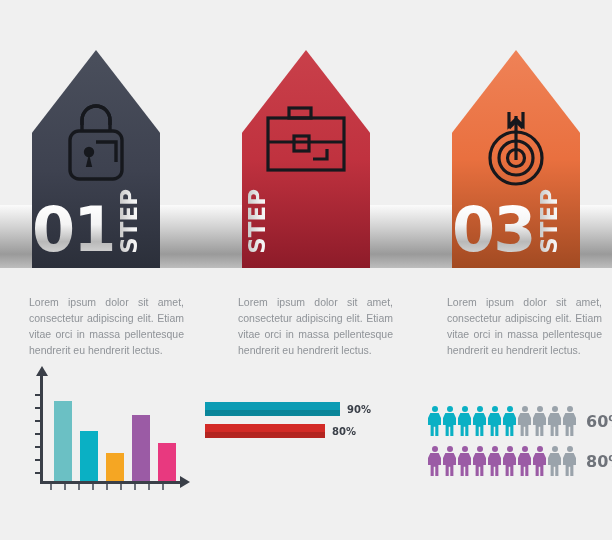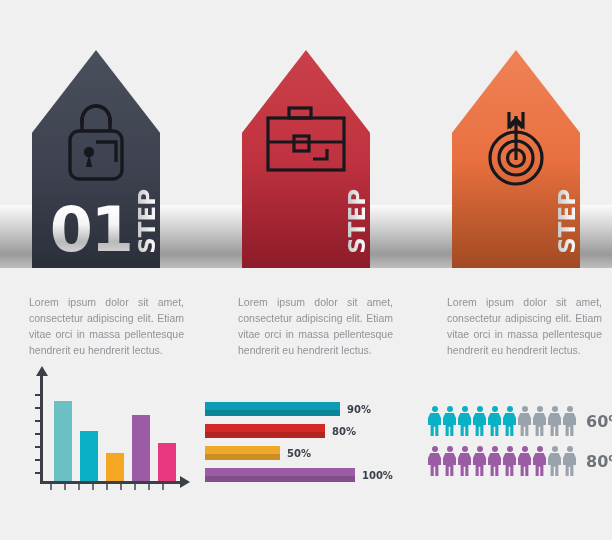--- a/index.html
+++ b/index.html
@@ -26,21 +26,21 @@
   }
   .arrow.s1{left:32px;top:50px;background:linear-gradient(to bottom,#4a4f5c 0%,#3e4250 55%,#2b2f3a 100%);}
   .arrow.s2{left:242px;top:50px;background:linear-gradient(to bottom,#c9404a 0%,#c0323f 50%,#8d1b29 100%);}
   .arrow.s3{left:452px;top:50px;background:linear-gradient(to bottom,#ef8257 0%,#e9703f 50%,#a24a22 100%);}
 
   .arrow .icon{position:absolute;left:0;right:0;top:54px;display:flex;justify-content:center;}
   .arrow .icon svg{display:block;}
 
   .numblock{
     position:absolute;left:0;right:0;bottom:12px;
-    display:flex;align-items:flex-end;justify-content:flex-end;
+    display:flex;align-items:flex-end;justify-content:flex-start;
   }
   .numwrap{display:flex;align-items:flex-end;}
   .num{
     font-family:"DejaVu Sans","Liberation Sans",sans-serif;
     font-size:62px;font-weight:bold;line-height:0.82;
     letter-spacing:-2px;
     background:linear-gradient(to bottom,#ffffff 0%,#f4f4f4 38%,#b9b9b9 72%,#d8d8d8 100%);
     -webkit-background-clip:text;background-clip:text;
     color:transparent;-webkit-text-fill-color:transparent;
   }
@@ -159,20 +159,21 @@
         <circle cx="40" cy="54" r="17" fill="none" stroke="#16181d" stroke-width="3.2"></circle>
         <circle cx="40" cy="54" r="8.5" fill="none" stroke="#16181d" stroke-width="3.2"></circle>
         <line x1="40" y1="12" x2="40" y2="56" stroke="#16181d" stroke-width="3.2"></line>
         <path d="M33 8 L33 22 L40 15 L47 22 L47 8" fill="none" stroke="#16181d" stroke-width="3.2"></path>
         <line x1="33" y1="24" x2="40" y2="17" stroke="#16181d" stroke-width="3.2"></line>
         <line x1="47" y1="24" x2="40" y2="17" stroke="#16181d" stroke-width="3.2"></line>
       </svg>
     </div>
     <div class="numblock">
       <div class="numwrap">
+        <span class="num">03</span>
         <span class="steplbl">STEP</span>
       </div>
     </div>
   </div>
 
   <p class="desc d1">Lorem ipsum dolor sit amet, consectetur adipiscing elit. Etiam vitae orci in massa pellentesque hendrerit eu hendrerit lectus.</p>
   <p class="desc d2">Lorem ipsum dolor sit amet, consectetur adipiscing elit. Etiam vitae orci in massa pellentesque hendrerit eu hendrerit lectus.</p>
   <p class="desc d3">Lorem ipsum dolor sit amet, consectetur adipiscing elit. Etiam vitae orci in massa pellentesque hendrerit eu hendrerit lectus.</p>
 
   <div class="vchart">
@@ -207,28 +208,20 @@
 
   <div class="hchart" id="hchart">
       <div class="hrow" style="top: 0px;">
         <div class="hbar" style="width: 135px; background: linear-gradient(rgb(12, 156, 180) 0%, rgb(12, 156, 180) 55%, rgba(0, 0, 0, 0.16) 56%, rgba(0, 0, 0, 0.14) 100%), rgb(12, 156, 180);"></div>
         <span class="hlabel" style="color: rgb(58, 63, 72);">90%</span>
       </div>
       <div class="hrow" style="top: 22px;">
         <div class="hbar" style="width: 120px; background: linear-gradient(rgb(211, 42, 38) 0%, rgb(211, 42, 38) 55%, rgba(0, 0, 0, 0.16) 56%, rgba(0, 0, 0, 0.14) 100%), rgb(211, 42, 38);"></div>
         <span class="hlabel" style="color: rgb(58, 63, 72);">80%</span>
       </div>
-      <div class="hrow" style="top: 44px;">
-        <div class="hbar" style="width: 75px; background: linear-gradient(rgb(240, 168, 40) 0%, rgb(240, 168, 40) 55%, rgba(0, 0, 0, 0.16) 56%, rgba(0, 0, 0, 0.14) 100%), rgb(240, 168, 40);"></div>
-        <span class="hlabel" style="color: rgb(58, 63, 72);">50%</span>
-      </div>
-      <div class="hrow" style="top: 66px;">
-        <div class="hbar" style="width: 150px; background: linear-gradient(rgb(155, 91, 165) 0%, rgb(155, 91, 165) 55%, rgba(0, 0, 0, 0.16) 56%, rgba(0, 0, 0, 0.14) 100%), rgb(155, 91, 165);"></div>
-        <span class="hlabel" style="color: rgb(58, 63, 72);">100%</span>
-      </div>
     </div>
 
   <div class="pchart" id="pchart">
       <div class="prow" style="top: 0px;">
         <div class="person">
           <div class="head" style="background: rgb(10, 176, 196);"></div>
           <div class="body" style="background: rgb(10, 176, 196);"></div>
         </div>
         <div class="person">
           <div class="head" style="background: rgb(10, 176, 196);"></div>

